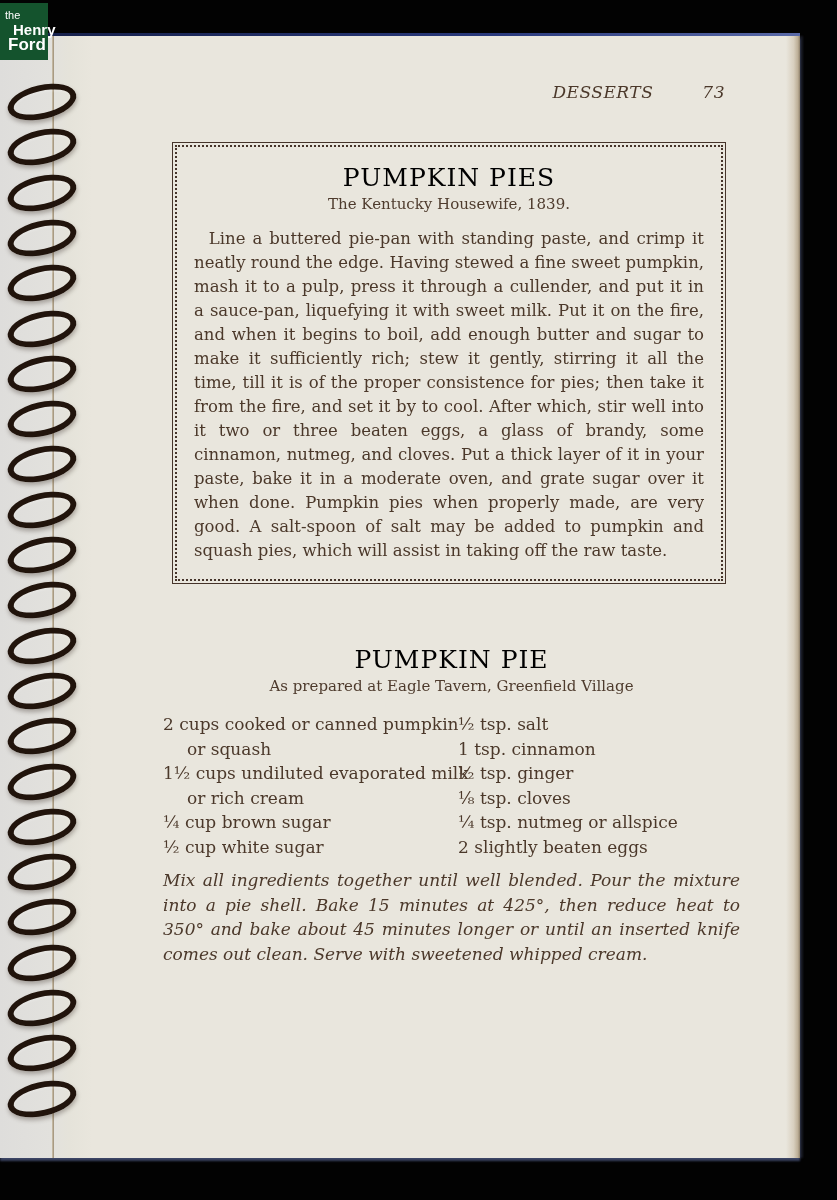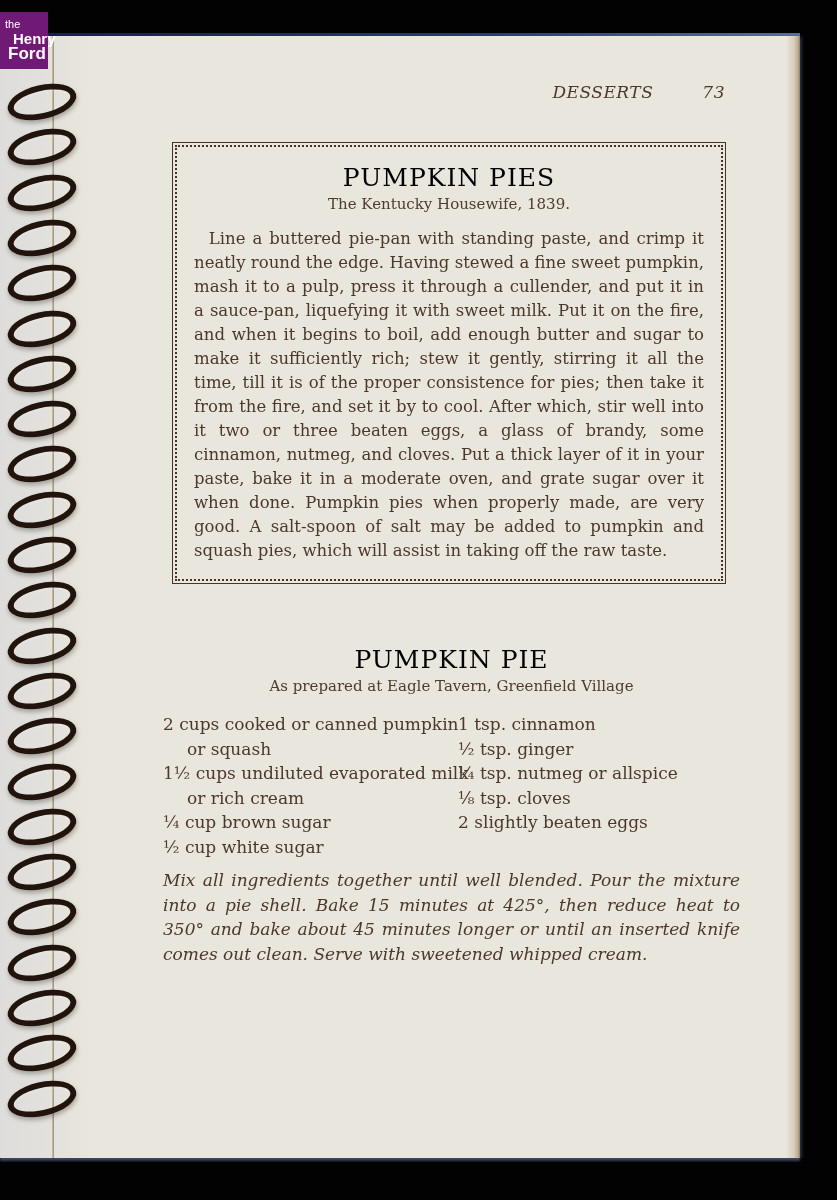--- a/index.html
+++ b/index.html
@@ -32,21 +32,21 @@
     background:linear-gradient(to right,#cfc4ae,#9b8c74);
   }
   .coil{
     position:absolute;left:7px;width:58px;height:22px;
     border:6px solid #21140c;border-radius:50%;
     transform:rotate(-13deg);
     box-shadow:inset 0 2px 2px rgba(255,255,255,.18), 0 3px 4px rgba(60,50,40,.35);
   }
   
   .logo{
-    position:absolute;left:0;top:12px;width:48px;height:57px;background:#701a75;
+    position:absolute;left:0;top:3px;width:48px;height:57px;background:#14532d;
     font-family:"Liberation Sans", sans-serif;color:#fff;
   }
   .logo span{position:absolute;line-height:1;}
   .logo .l1{left:5px;top:7px;font-size:11px;}
   .logo .l2{left:13px;top:19px;font-size:15px;font-weight:bold;}
   .logo .l3{left:8px;top:33px;font-size:17px;font-weight:bold;}
   
   .content{position:absolute;left:163px;top:0;width:577px;color:#4b382a;}
   .running-head{
     position:absolute;top:46px;left:0;width:562px;
@@ -114,24 +114,25 @@
       <div class="ingredients">
         <div class="ing-col left">
           <div class="ing-line">2 cups cooked or canned pumpkin</div>
           <div class="ing-line cont">or squash</div>
           <div class="ing-line">1½ cups undiluted evaporated milk</div>
           <div class="ing-line cont">or rich cream</div>
           <div class="ing-line">¼ cup brown sugar</div>
           <div class="ing-line">½ cup white sugar</div>
         </div>
         <div class="ing-col right">
+          <div class="ing-line">½ tsp. salt</div>
           <div class="ing-line">1 tsp. cinnamon</div>
           <div class="ing-line">½ tsp. ginger</div>
+          <div class="ing-line">⅛ tsp. cloves</div>
           <div class="ing-line">¼ tsp. nutmeg or allspice</div>
-          <div class="ing-line">⅛ tsp. cloves</div>
           <div class="ing-line">2 slightly beaten eggs</div>
         </div>
       </div>
 
       <p class="instructions">Mix all ingredients together until well blended. Pour the mixture into a pie shell. Bake 15 minutes at 425°, then reduce heat to 350° and bake about 45 minutes longer or until an inserted knife comes out clean. Serve with sweetened whipped cream.</p>
 
     </div>
   <div class="coil" style="top: 49px;"></div>
       <div class="coil" style="top: 94.3px;"></div>
       <div class="coil" style="top: 139.6px;"></div>

